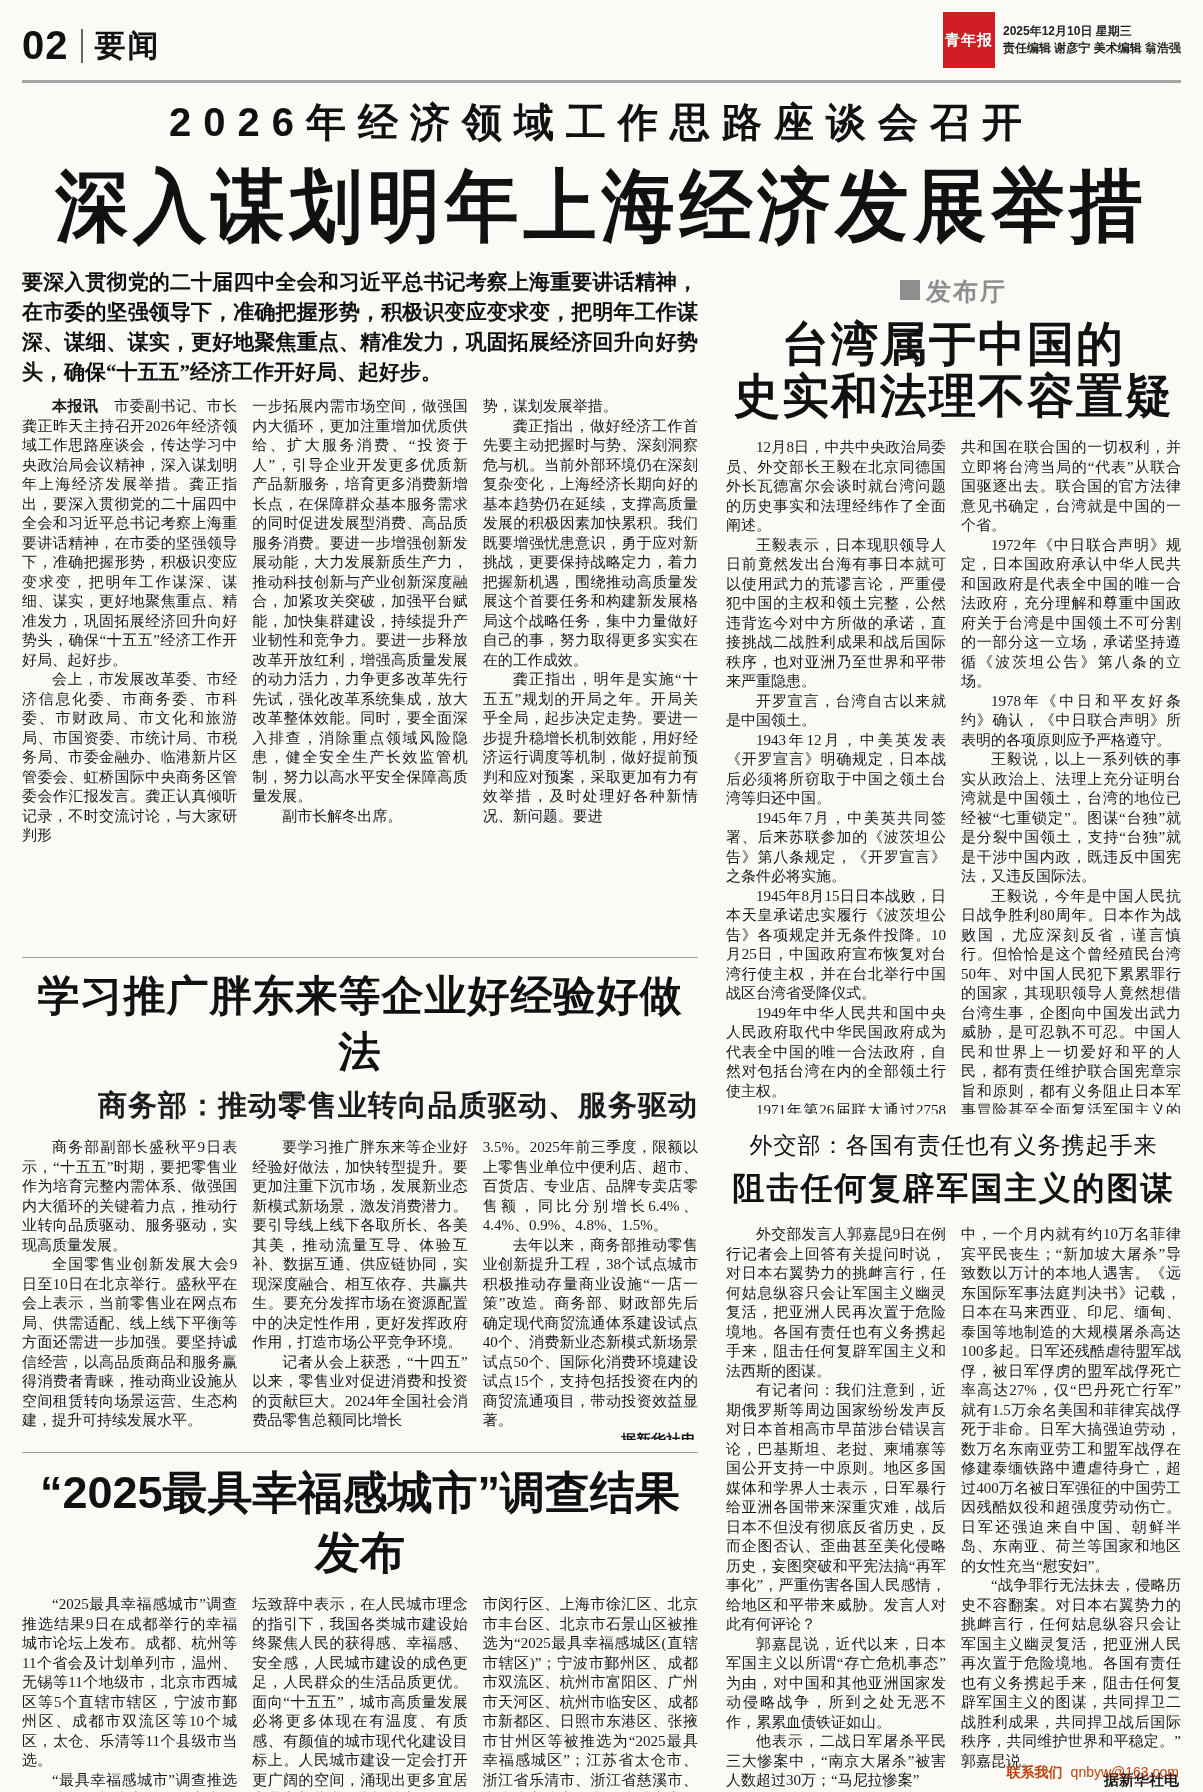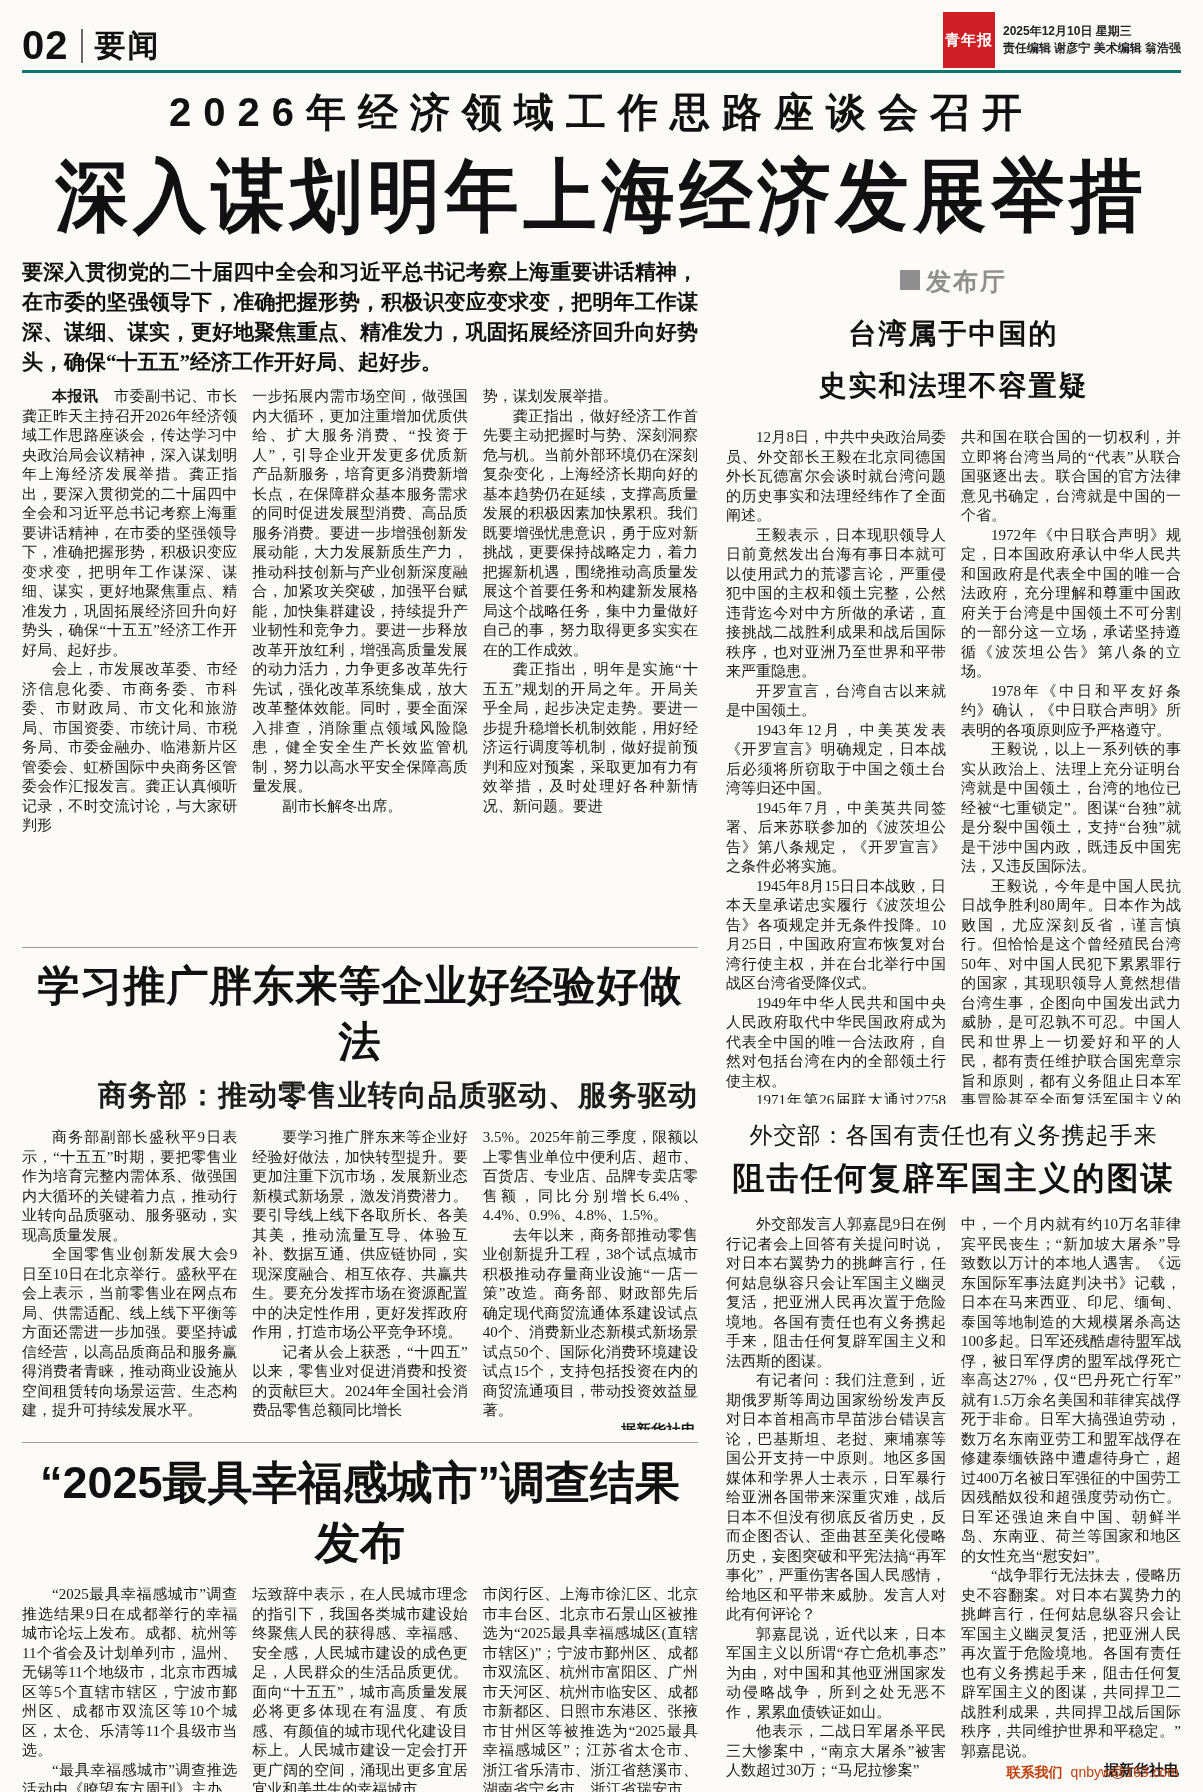--- a/index.html
+++ b/index.html
@@ -6,21 +6,21 @@
   * { margin:0; padding:0; box-sizing:border-box; }
   html,body { background:#e8e8e8; }
   .page {
     position:relative; width:1203px; height:1792px; margin:0 auto;
     background:#fbfaf7; color:#111; overflow:hidden;
     font-family:"Liberation Serif","DejaVu Serif",serif;
     padding:12px 22px 0 22px;
   }
   
   .hdr { display:flex; justify-content:space-between; align-items:flex-end;
-         border-bottom:3px solid #0f766e; padding-bottom:2px; }
+         border-bottom:3px solid #a3a3a3; padding-bottom:12px; }
   .hdr-left { display:flex; align-items:center; gap:12px; }
   .pagenum { font-size:40px; font-weight:bold; font-family:"Liberation Sans",sans-serif; letter-spacing:1px; }
   .hdr-div { width:2px; height:34px; background:#666; }
   .secname { font-size:31px; font-weight:bold; font-family:"Liberation Sans",sans-serif; letter-spacing:2px; }
   .hdr-right { display:flex; align-items:center; gap:8px; }
   .masthead { width:52px; height:56px; background:#cf1f25; color:#fff; display:flex;
               align-items:center; justify-content:center; font-weight:bold; font-size:15px;
               font-family:"Liberation Serif",serif; letter-spacing:1px; }
   .hdr-info { font-size:12px; line-height:17px; font-weight:bold; color:#222;
               font-family:"Liberation Sans",sans-serif; }
@@ -50,21 +50,21 @@
                 margin:6px 0 12px 0; letter-spacing:1px; }
   .retail-cols { height:302px; }
   
   .city-h { text-align:center; font-size:45px; font-weight:900; letter-spacing:0;
             margin:4px 0 12px 0; font-family:"Liberation Sans",sans-serif; }
   .city-cols { height:438px; }
   
   .fabuting { text-align:center; font-size:25px; font-weight:bold; color:#8e8e8e;
               margin-top:8px; font-family:"Liberation Sans",sans-serif; letter-spacing:2px; }
   .fabuting .sq { display:inline-block; width:20px; height:20px; background:#8e8e8e; margin-right:6px; }
-  .tw-head { text-align:center; font-size:28px; font-weight:900; line-height:52px;
+  .tw-head { text-align:center; font-size:47px; font-weight:900; line-height:52px;
              margin:10px 0 16px 0; font-family:"Liberation Sans",sans-serif; letter-spacing:2px; }
   .tw-cols { height:676px; }
   .mofa-kick { text-align:center; font-size:23px; font-weight:500; margin-top:16px; letter-spacing:1px; }
   .mofa-head { text-align:center; font-size:32px; font-weight:900; margin:6px 0 14px 0;
                font-family:"Liberation Sans",sans-serif; letter-spacing:2px; }
   .mofa-cols { height:600px; }
   
   .pfooter { position:absolute; right:24px; bottom:10px; font-size:14px; color:#c2410c;
              font-family:"Liberation Sans",sans-serif; }
   .pfooter b { margin-right:8px; }

